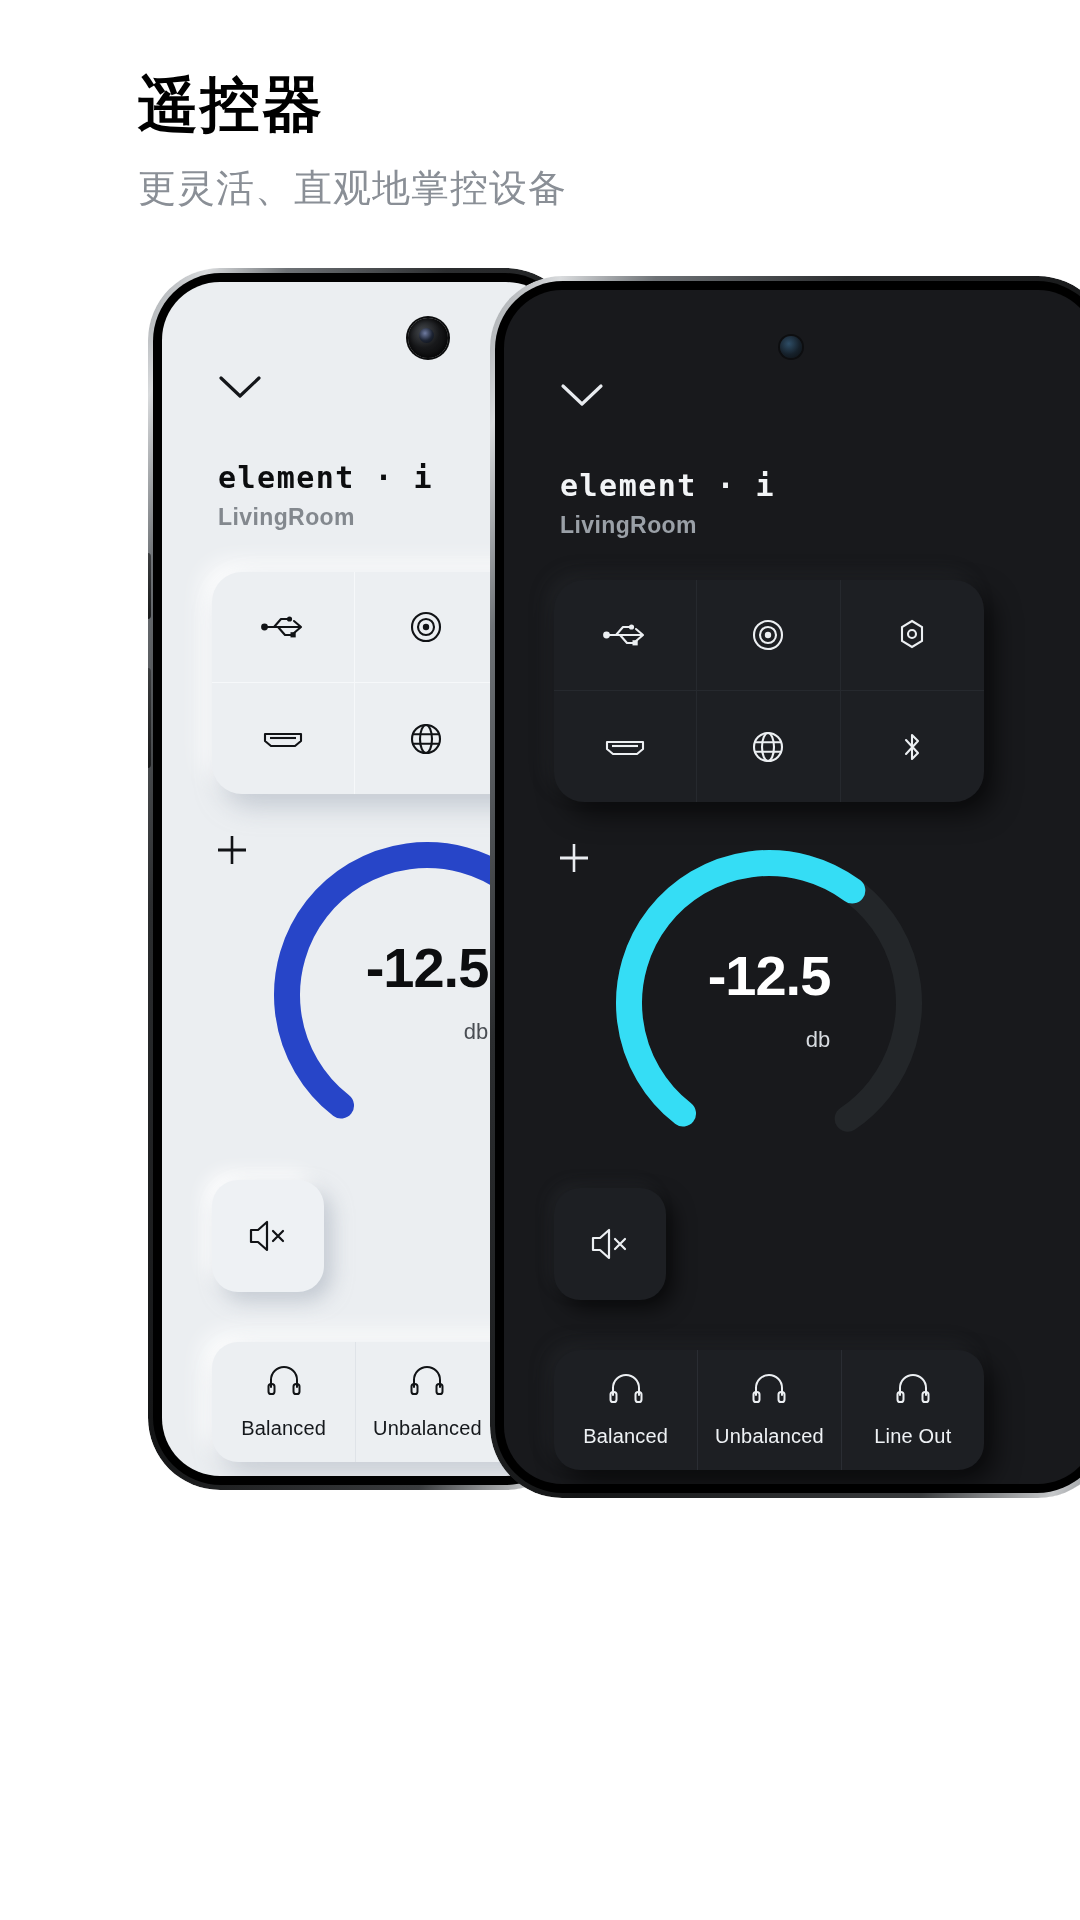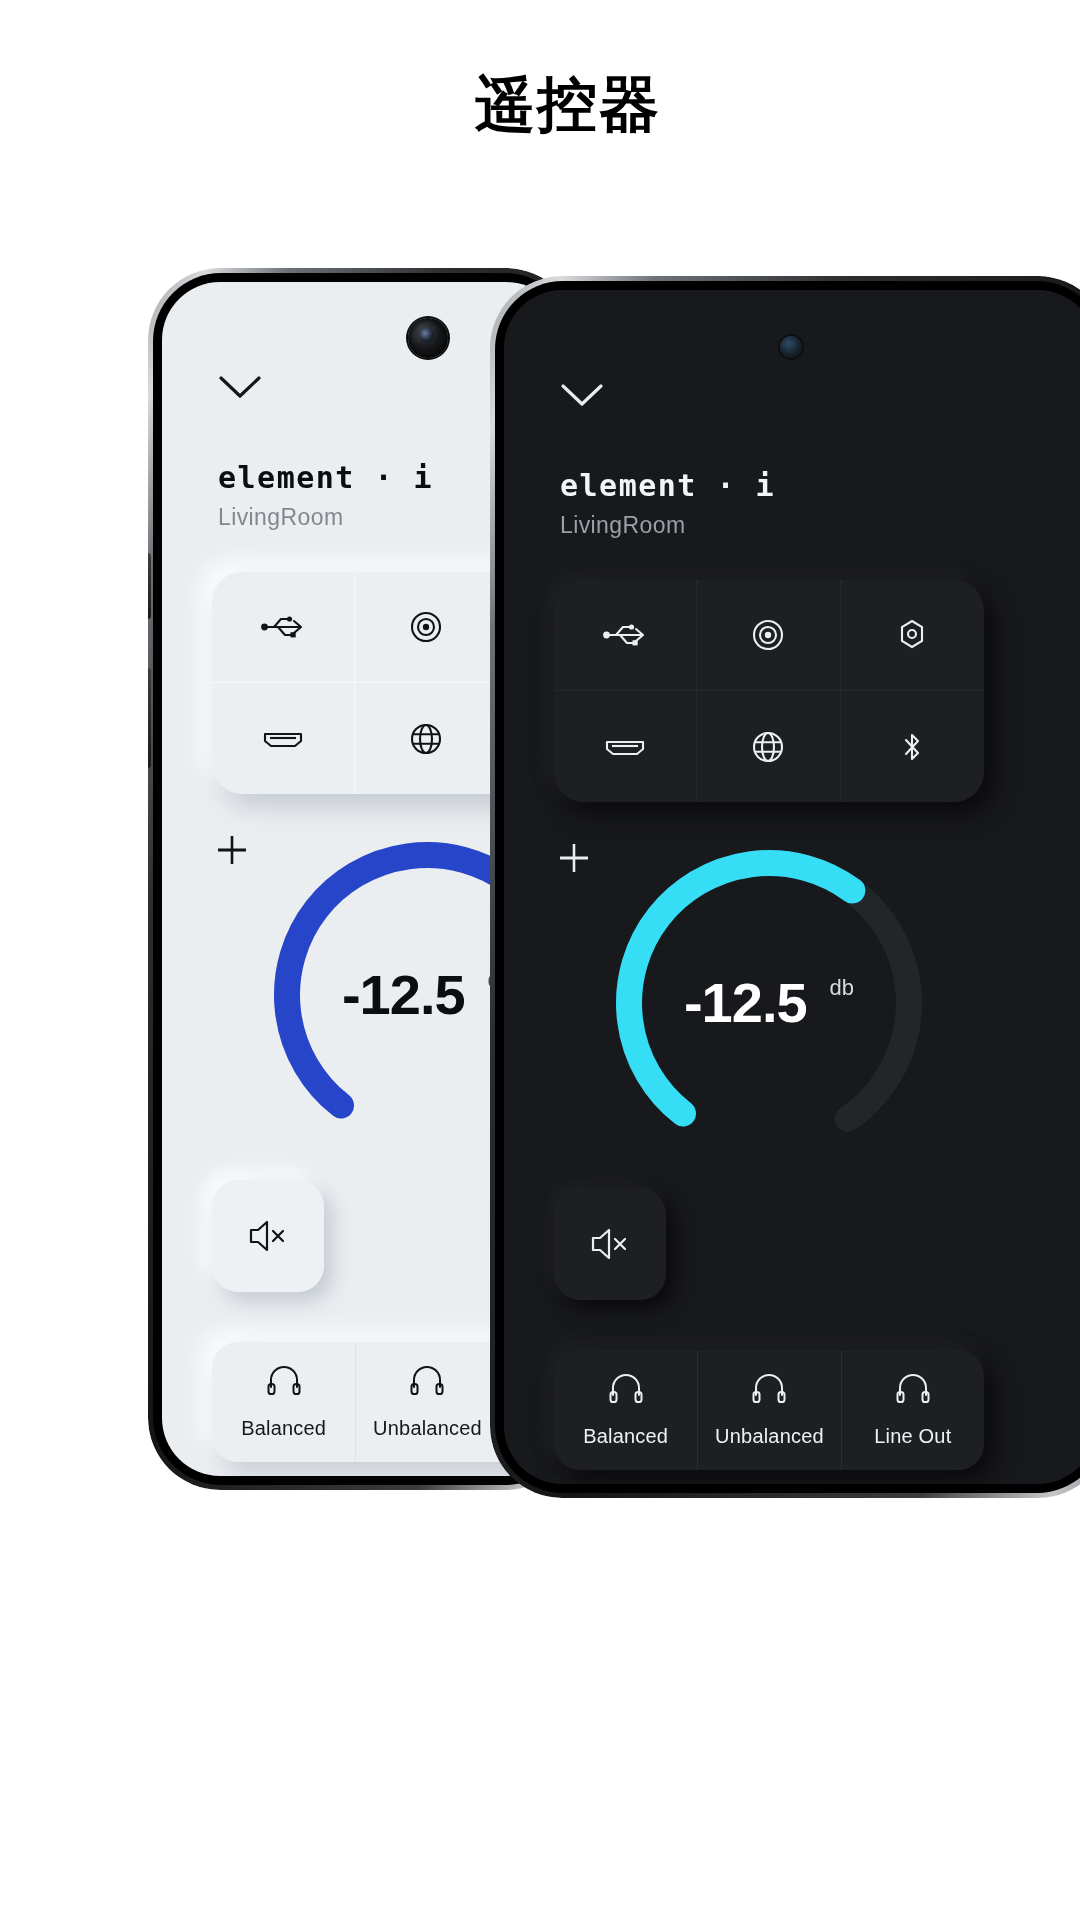--- a/index.html
+++ b/index.html
@@ -8,21 +8,21 @@
     background:#ffffff;
     font-family:"Liberation Sans","DejaVu Sans",sans-serif;
     overflow:hidden;
     position:relative;
   }
 
   
   .header { position:absolute; left:138px; top:70px; width:860px; }
   .h-title {
     font-size:60px; font-weight:700; color:#000; letter-spacing:2px;
-    line-height:1.15; font-family:"DejaVu Sans","Liberation Sans",sans-serif;text-align:center;
+    line-height:1.15; font-family:"DejaVu Sans","Liberation Sans",sans-serif;
   }
   .h-sub {
     margin-top:26px; font-size:38px; font-weight:400; color:#8a8f96;
     letter-spacing:1px; line-height:1.25;
     font-family:"DejaVu Sans","Liberation Sans",sans-serif;
   }
 
   
   .stage { position:absolute; left:0; top:268px; width:944px; height:1240px; }
 
@@ -82,21 +82,21 @@
   .chev { position:absolute; left:56px; top:92px; }
   .chev svg { display:block; }
 
   .dev-name {
     position:absolute; left:56px; top:178px;
     font-family:"DejaVu Sans Mono","Liberation Mono",monospace;
     font-size:30px; font-weight:700; letter-spacing:1.5px;
   }
   .dev-room {
     position:absolute; left:56px; top:222px;
-    font-size:23px; font-weight:400; letter-spacing:.4px;text-align:right;
+    font-size:23px; font-weight:700; letter-spacing:.4px;text-align:right;
   }
   .light .dev-name { color:#0c0d0f; }
   .light .dev-room { color:#83888e; }
   .dark  .dev-name { color:#f2f4f6; }
   .dark  .dev-room { color:#9aa0a7; }
 
   
   .src-card {
     position:absolute; left:50px; top:290px; width:430px; height:222px;
     border-radius:30px;
@@ -122,21 +122,21 @@
   .dark  .src-cell svg { stroke:#eceff2; fill:none; }
 
   
   .dial { position:absolute; left:50px; top:548px; width:430px; height:330px; }
   .dial svg { position:absolute; left:0; top:0; }
   .dial-center {
     position:absolute; left:0; top:0; width:430px; height:330px;
     display:flex; flex-direction:column; align-items:center; justify-content:center;
   }
   .plus, .minus { display:block; }
-  .vol-row { display:flex; align-items:flex-start; gap:23px; margin:10px 0; }
+  .vol-row { display:flex; align-items:flex-end; gap:23px; margin:10px 0;flex-direction:column; }
   .vol-num {
     font-size:56px; font-weight:700; letter-spacing:-1px; line-height:1;
     font-family:"Liberation Sans","DejaVu Sans",sans-serif;
   }
   .vol-unit { font-size:22px; font-weight:400; padding-bottom:6px; }
   .light .vol-num { color:#0c0d0f; }
   .light .vol-unit { color:#4a4e54; }
   .dark  .vol-num { color:#ffffff; }
   .dark  .vol-unit { color:#d7dbe0; }
   .light .plus line, .light .minus line { stroke:#111316; }
@@ -181,20 +181,21 @@
   .light .out-label { color:#15181c; }
   .dark  .out-label { color:#eef1f4; }
   .light .out-tab svg { stroke:#111316; fill:none; }
   .dark  .out-tab svg { stroke:#eceff2; fill:none; }
 </style>
 </head>
 <body>
 
 <div class="header">
   <div class="h-title">遥控器</div>
+  <div class="h-sub">更灵活、直观地掌控设备</div>
 </div>
 
 <div class="stage">
 
   <div class="phone" id="phone-light">
     <div class="rim"></div>
     <div class="bezel"></div>
     <div class="side-btn" style="top:285px;height:66px;"></div>
     <div class="side-btn" style="top:400px;height:100px;"></div>
     <div class="screen light">

